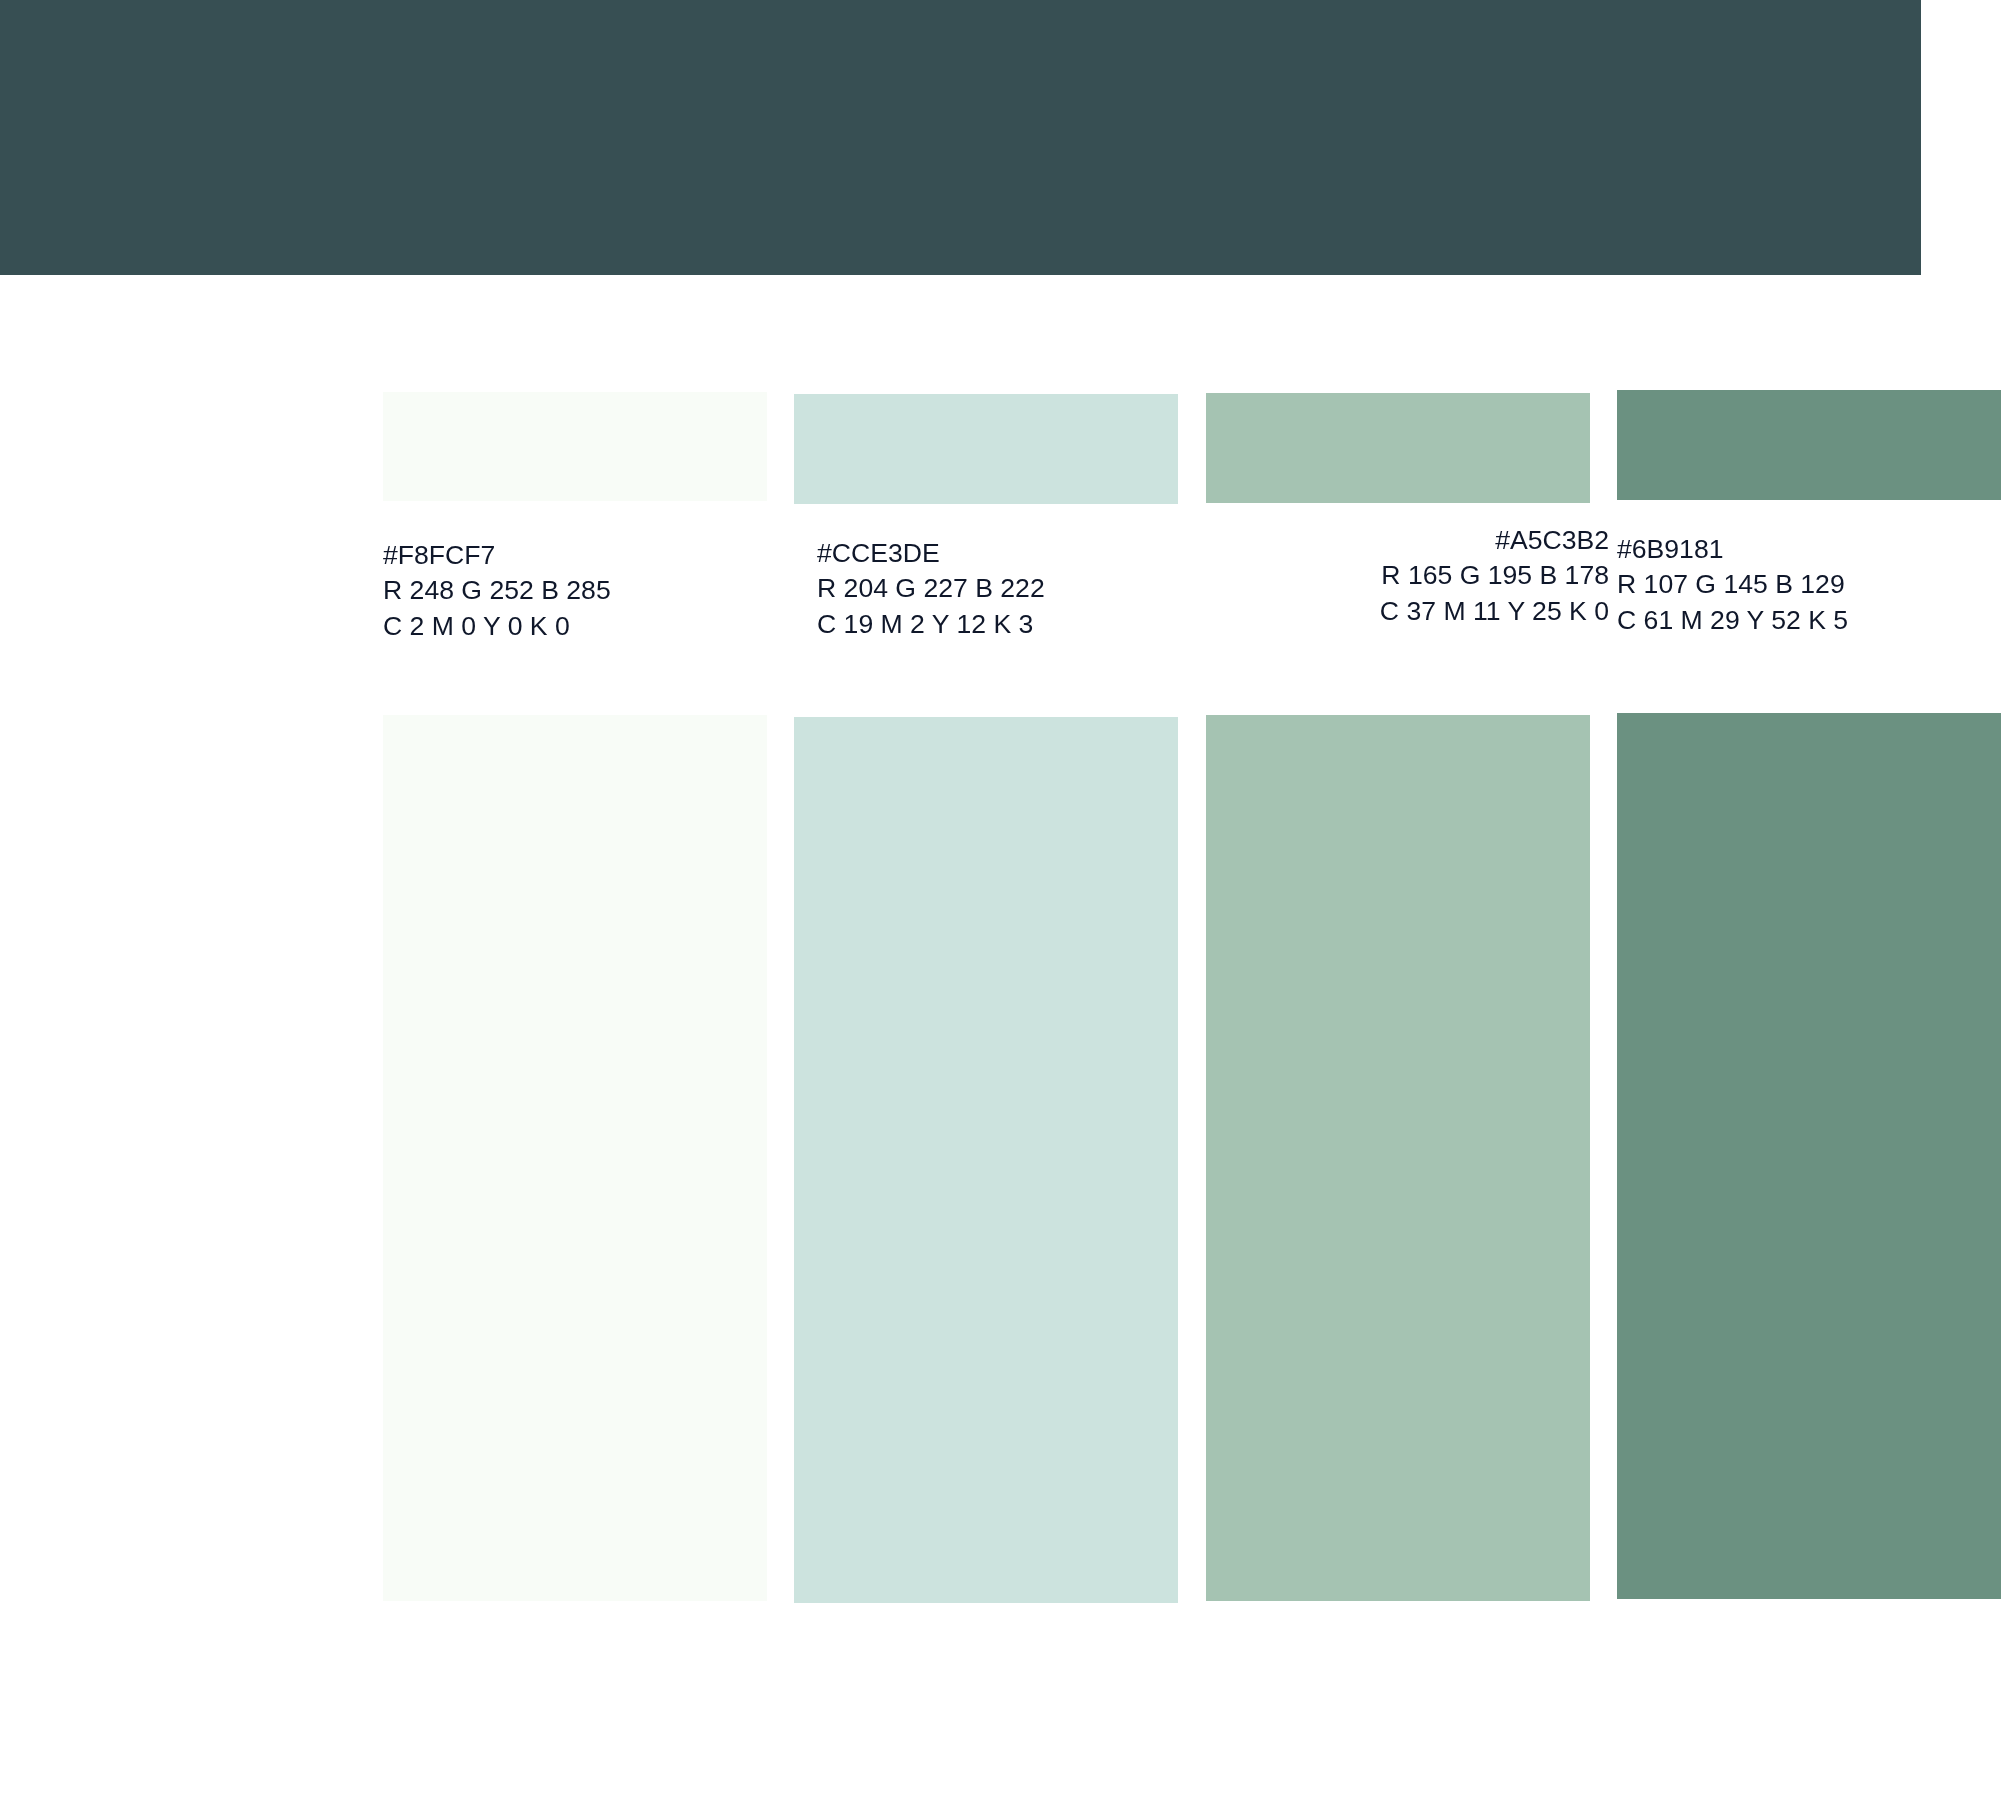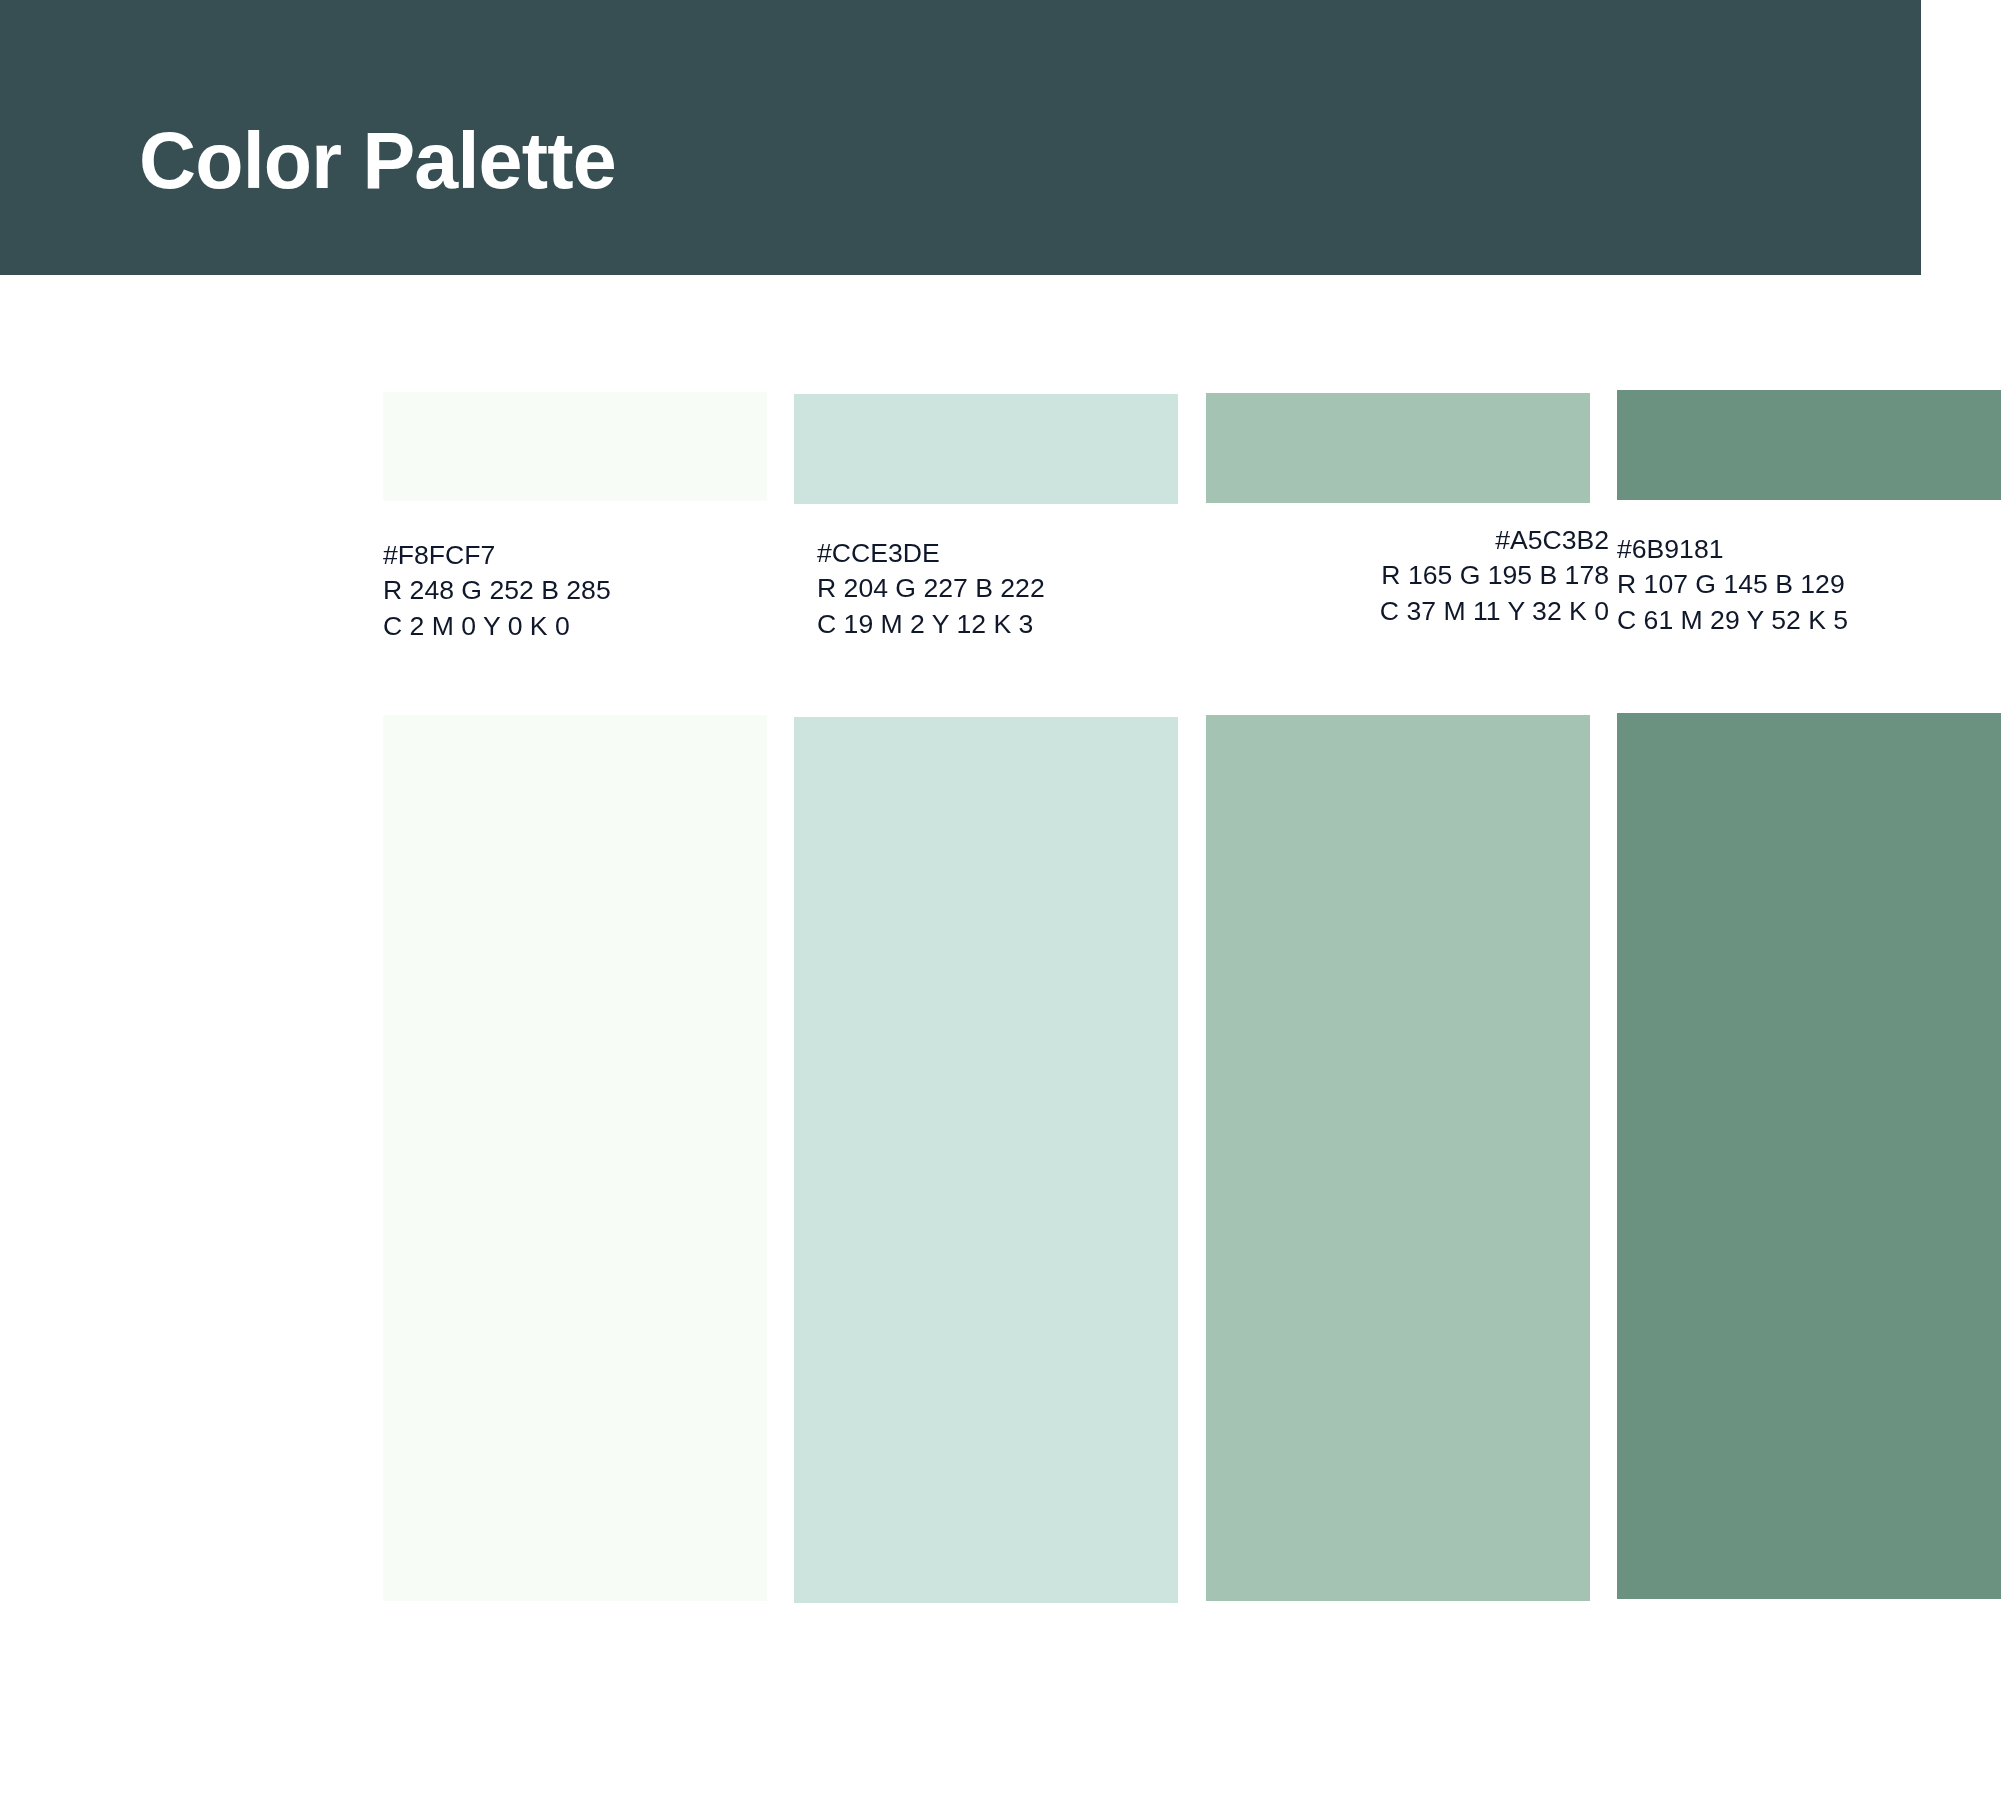--- a/index.html
+++ b/index.html
@@ -73,21 +73,20 @@
     left: 0;
     width: 384px;
   }
 </style>
 </head>
 <body>
 
 <div id="slide">
 
   <div id="header-bar" style="background: rgb(55, 79, 83);"></div>
-  <div id="page-title">Color Palette</div>
 
   <div id="palette">
       <div class="swatch-col" style="left: 383px; top: 0px;">
         <div class="swatch-top" style="top: 392px; height: 109px; background: rgb(248, 252, 247);"></div>
         <div class="swatch-info" style="top: 538px;">
           <div>#F8FCF7</div>
           <div>R 248 G 252 B 285</div>
           <div>C 2 M 0 Y 0 K 0</div>
         </div>
         <div class="swatch-bottom" style="top: 715px; height: 886px; background: rgb(248, 252, 247);"></div>
@@ -99,21 +98,21 @@
           <div>R 204 G 227 B 222</div>
           <div>C 19 M 2 Y 12 K 3</div>
         </div>
         <div class="swatch-bottom" style="top: 717px; height: 886px; background: rgb(204, 227, 222);"></div>
       </div>
       <div class="swatch-col" style="left: 1206px; top: 0px;">
         <div class="swatch-top" style="top: 393px; height: 110px; background: rgb(165, 195, 178);"></div>
         <div class="swatch-info" style="top: 523px; text-align: right;">
           <div>#A5C3B2</div>
           <div>R 165 G 195 B 178</div>
-          <div>C 37 M 11 Y 32 K 0</div>
+          <div>C 37 M 11 Y 25 K 0</div>
         </div>
         <div class="swatch-bottom" style="top: 715px; height: 886px; background: rgb(165, 195, 178);"></div>
       </div>
       <div class="swatch-col" style="left: 1617px; top: 0px;">
         <div class="swatch-top" style="top: 390px; height: 110px; background: rgb(107, 145, 129);"></div>
         <div class="swatch-info" style="top: 532px;">
           <div>#6B9181</div>
           <div>R 107 G 145 B 129</div>
           <div>C 61 M 29 Y 52 K 5</div>
         </div>

